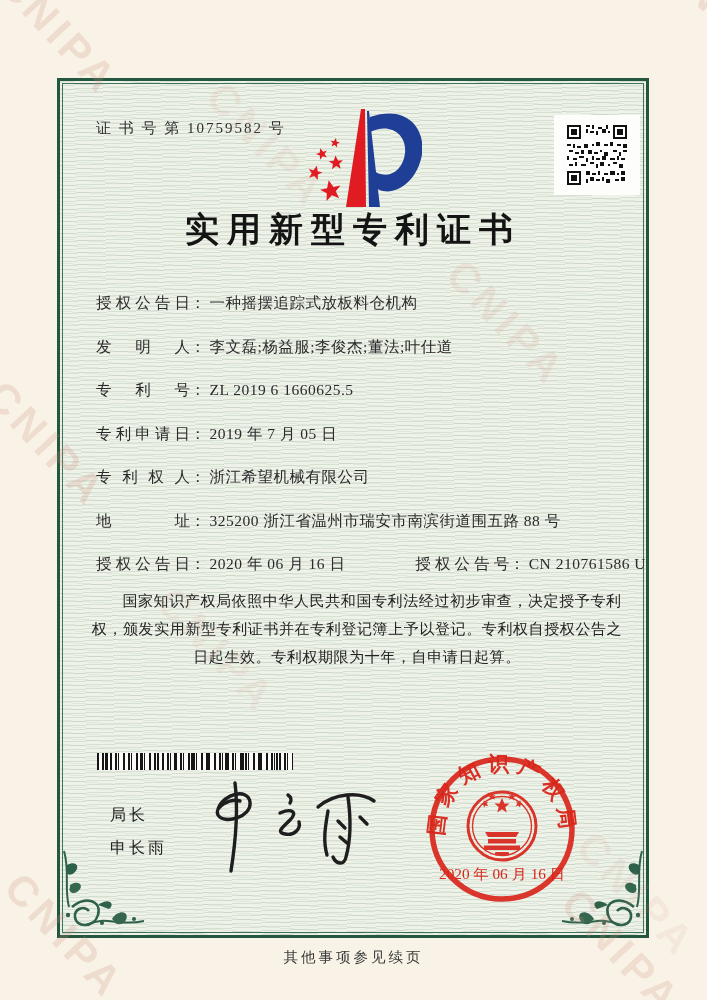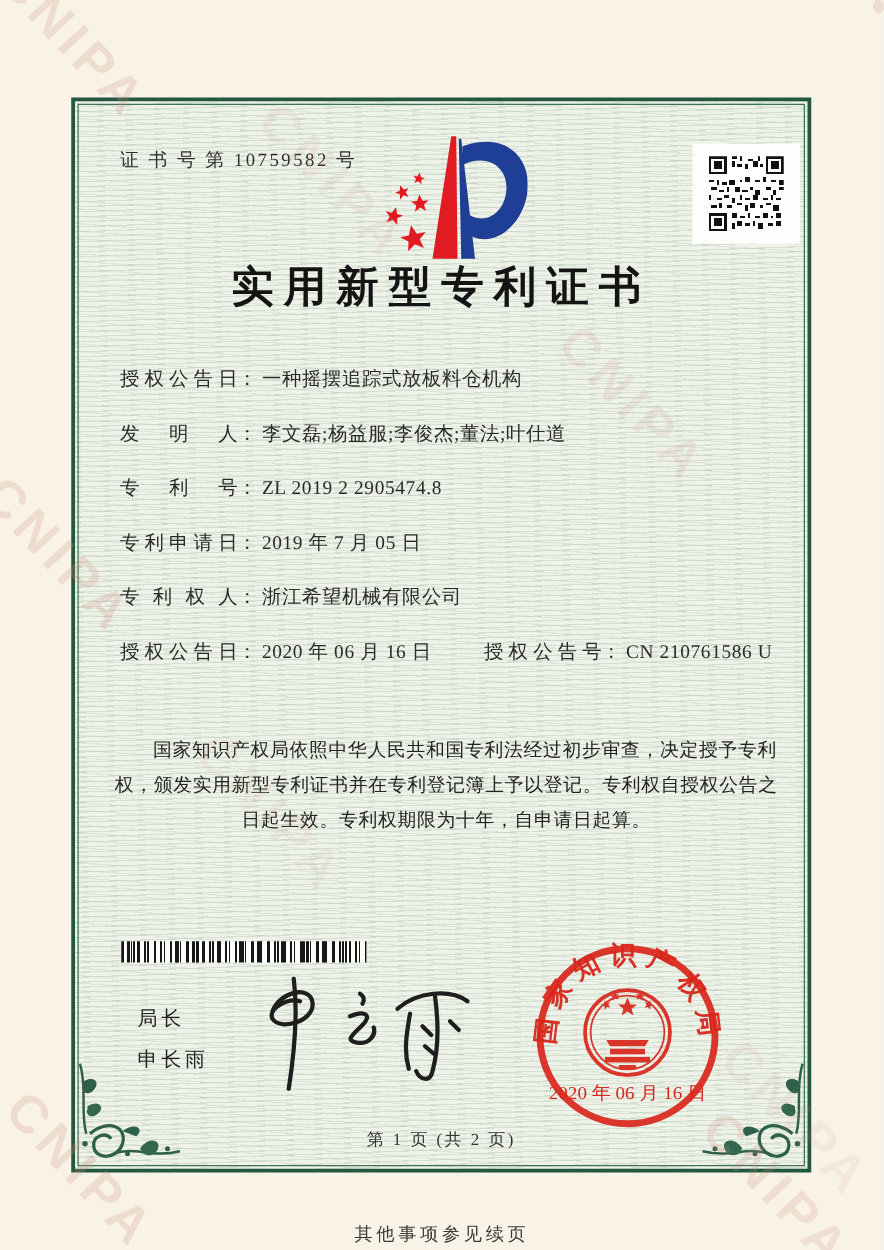--- a/index.html
+++ b/index.html
@@ -30,38 +30,38 @@
   .cert-number{position:absolute;left:36px;top:38px;font-size:15px;letter-spacing:2px;color:#2f2f2f;}
   .logo{position:absolute;left:230px;top:24px;width:132px;height:110px;}
   .qr-wrap{position:absolute;left:494px;top:34px;width:86px;height:80px;background:#fdfdfb;display:flex;align-items:center;justify-content:center;}
   .title{position:absolute;left:0;top:126px;width:100%;text-align:center;
     font-size:34px;font-weight:bold;letter-spacing:8px;color:#141414;}
   .fields{position:absolute;left:36px;top:212px;width:530px;font-size:15.5px;color:#2a2a2a;}
   .frow{height:21px;margin-bottom:22.5px;white-space:nowrap;}
   .f-label{display:inline-block;width:94px;text-align:justify;text-align-last:justify;vertical-align:top;}
   .f-colon{display:inline-block;margin-right:4px;}
   .f-value{letter-spacing:.5px;text-align:right;}
-  .grant-2{display:inline-block;margin-left:38px;}
+  .grant-2{display:inline-block;margin-left:66px;}
   .paras{position:absolute;left:30px;top:506px;width:534px;font-size:15px;line-height:28px;letter-spacing:.6px;color:#222;text-align:center;}
   .paras p{margin:0;text-indent:2em;}
   .barcode{position:absolute;left:37px;top:672px;width:196px;height:17px;background-color:#fbfbf7;
     background-image:
       repeating-linear-gradient(90deg,#161616 0 2px,transparent 2px 5px,#161616 5px 7px,transparent 7px 8px,#161616 8px 9px,transparent 9px 13px),
       repeating-linear-gradient(90deg,transparent 0 9px,#161616 9px 11px,transparent 11px 17px);}
   .director{position:absolute;left:50px;top:724px;font-family:Liberation Serif, serif;
     font-size:16px;letter-spacing:3px;color:#222;}
   .director div{margin-bottom:12px;}
   .sig{position:absolute;left:128px;top:694px;width:224px;height:112px;}
   .seal{position:absolute;left:366px;top:672px;width:152px;height:152px;}
   .page-indicator{position:absolute;left:0;top:822px;width:100%;text-align:center;font-size:13.5px;letter-spacing:2px;color:#333;}
   .orn{position:absolute;width:94px;height:94px;bottom:-4px;z-index:2;}
   .orn.left{left:-4px;}
   .orn.right{right:-4px;transform:scaleX(-1);}
   .footer-note{position:absolute;left:0;top:948px;width:100%;text-align:center;
-    font-size:14.5px;letter-spacing:3px;color:#3a3a3a;margin-top:30px;}
+    font-size:14.5px;letter-spacing:3px;color:#3a3a3a;}
 </style>
 </head>
 <body>
 
 <div class="wm" style="left:-18px;top:8px;opacity:.22">CNIPA</div>
 <div class="wm" style="left:646px;top:-12px;opacity:.22">CNIPA</div>
 <div class="wm" style="left:-30px;top:420px;opacity:.22">CNIPA</div>
 <div class="wm" style="left:-12px;top:912px;opacity:.22">CNIPA</div>
 <div class="wm" style="left:545px;top:928px;opacity:.2">CNIPA</div>
 
@@ -120,27 +120,30 @@
   <div class="title">实用新型专利证书</div>
 
   <div class="fields">
     <div class="frow">
       <span class="f-label">授权公告日</span><span class="f-colon">：</span><span class="f-value">一种摇摆追踪式放板料仓机构</span>
     </div>
     <div class="frow">
       <span class="f-label">发明人</span><span class="f-colon">：</span><span class="f-value">李文磊;杨益服;李俊杰;董法;叶仕道</span>
     </div>
     <div class="frow">
-      <span class="f-label">专利号</span><span class="f-colon">：</span><span class="f-value">ZL 2019 2 2905474.8</span>
+      <span class="f-label">专利号</span><span class="f-colon">：</span><span class="f-value">ZL 2019 6 1660625.5</span>
     </div>
     <div class="frow">
       <span class="f-label">专利申请日</span><span class="f-colon">：</span><span class="f-value">2019 年 7 月 05 日</span>
     </div>
     <div class="frow">
       <span class="f-label">专利权人</span><span class="f-colon">：</span><span class="f-value">浙江希望机械有限公司</span>
+    </div>
+    <div class="frow">
+      <span class="f-label">地址</span><span class="f-colon">：</span><span class="f-value">325200 浙江省温州市瑞安市南滨街道围五路 88 号</span>
     </div>
     <div class="frow">
       <span><span class="f-label">授权公告日</span><span class="f-colon">：</span><span class="f-value">2020 年 06 月 16 日</span></span>
       <span class="grant-2"><span class="f-label">授权公告号</span><span class="f-colon">：</span><span class="f-value">CN 210761586 U</span></span>
     </div>
   </div>
 
   <div class="paras">
     <p>国家知识产权局依照中华人民共和国专利法经过初步审查，决定授予专利权，颁发实用新型专利证书并在专利登记簿上予以登记。专利权自授权公告之日起生效。专利权期限为十年，自申请日起算。</p>
   </div>
@@ -183,21 +186,20 @@
       <use href="#star2" transform="translate(86,44) scale(4) rotate(10)" stroke="none"></use>
       <use href="#star2" transform="translate(93,51) scale(4) rotate(20)" stroke="none"></use>
       <path d="M59,79 L93,79 L90,84 L62,84 Z" stroke="none"></path>
       <rect x="62" y="86" width="28" height="4.5" stroke="none"></rect>
       <rect x="58" y="92.5" width="36" height="4.5" stroke="none"></rect>
       <rect x="69" y="99" width="14" height="3.5" rx="1" stroke="none"></rect>
     </g>
     <text x="76" y="126" text-anchor="middle" font-size="14.5" fill="#d9261b" textLength="126" lengthAdjust="spacingAndGlyphs">2020 年 06 月 16 日</text>
   </svg>
 
-  <div class="page-indicator">第 1 页 (共 2 页)</div>
 
   <svg class="orn left" viewBox="0 0 94 94" fill="none" stroke="#2f6049" stroke-width="2">
     <path d="M8,6 C14,26 8,44 13,62"></path>
     <path d="M11,20 C20,15 25,22 18,28 C13,32 8,28 11,23 Z" fill="#2f6049" stroke="none"></path>
     <path d="M14,40 C24,34 29,42 21,47 C16,50 12,46 14,42 Z" fill="#35674f" stroke="none"></path>
     <path d="M16,62 C30,50 46,56 42,70 C38,83 20,83 19,72 C18,64 28,60 33,66" stroke-width="2.6"></path>
     <path d="M30,80 C50,70 62,82 88,76"></path>
     <path d="M56,74 C62,64 74,66 70,75 C67,81 59,80 58,76 Z" fill="#35674f" stroke="none"></path>
     <path d="M42,60 C52,52 60,58 53,64 Z" fill="#2f6049" stroke="none"></path>
     <circle cx="12" cy="70" r="2.2" fill="#2f6049" stroke="none"></circle>

